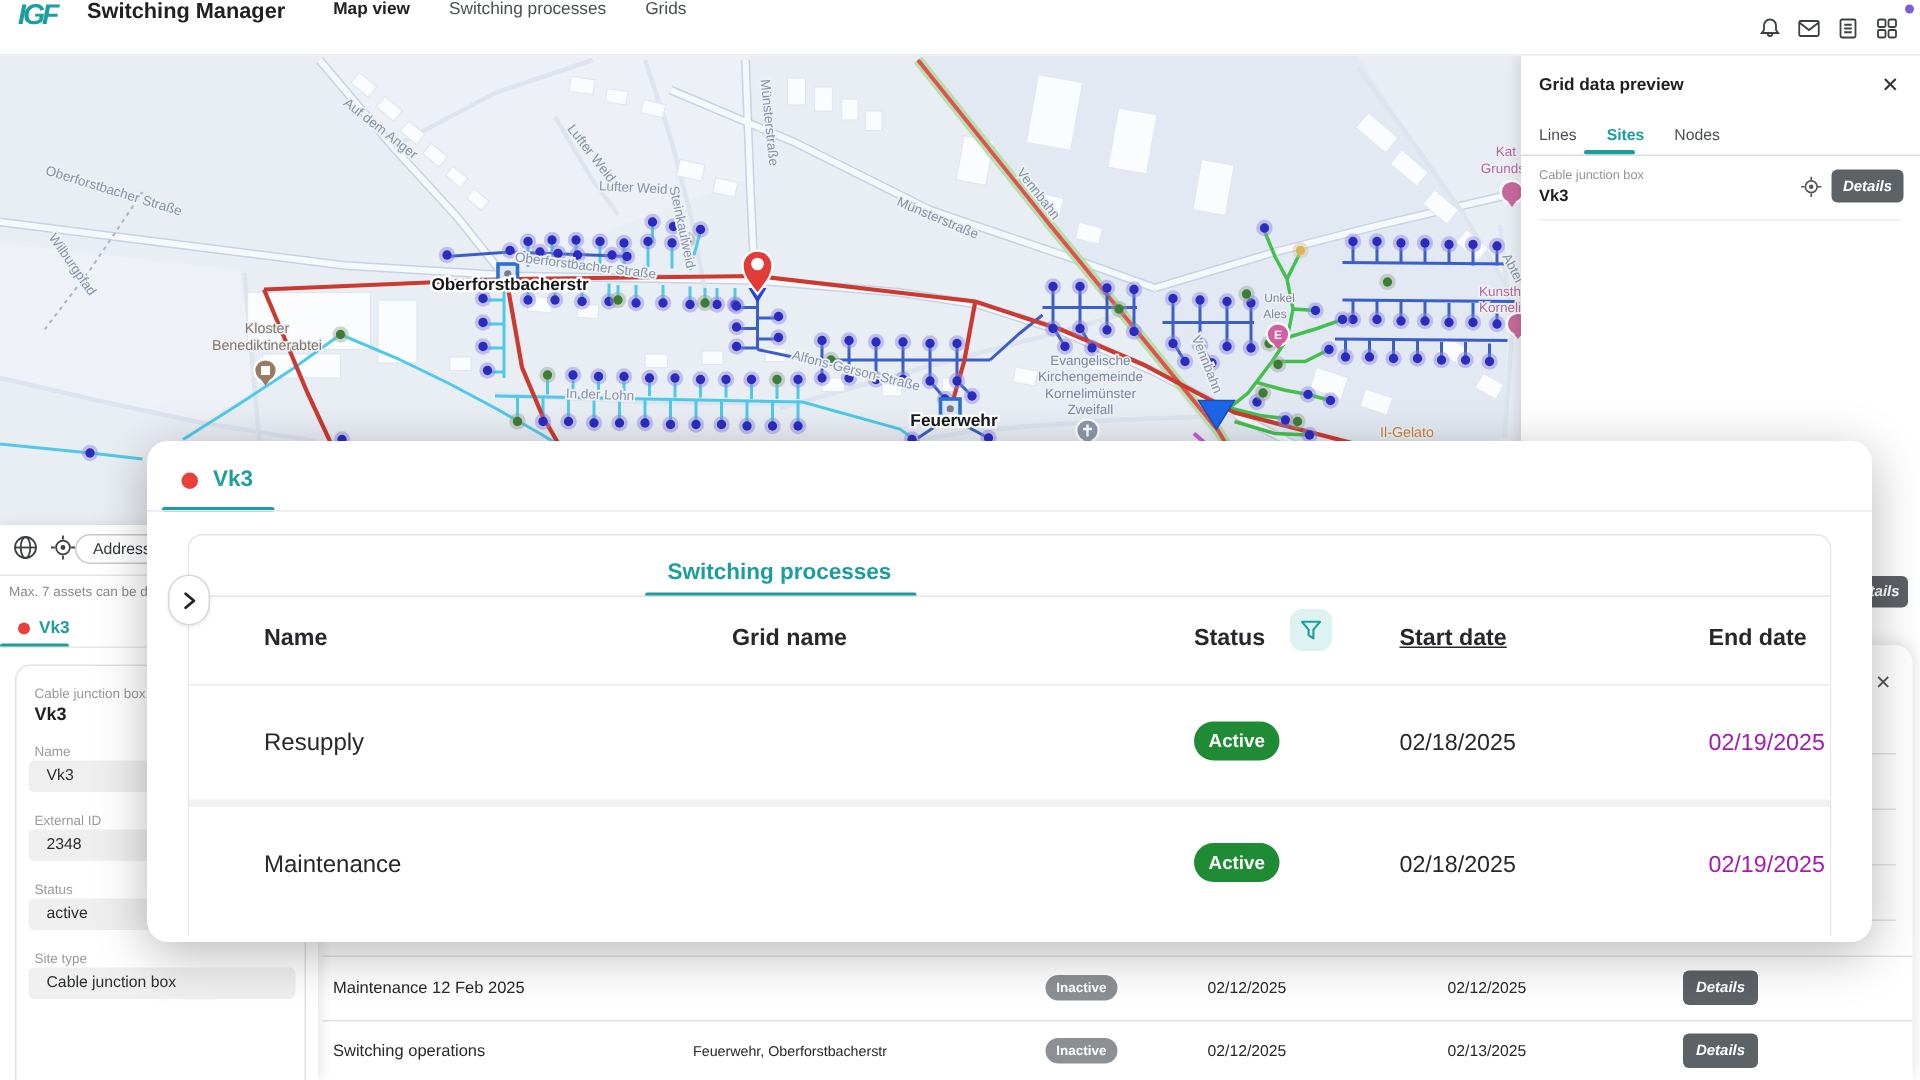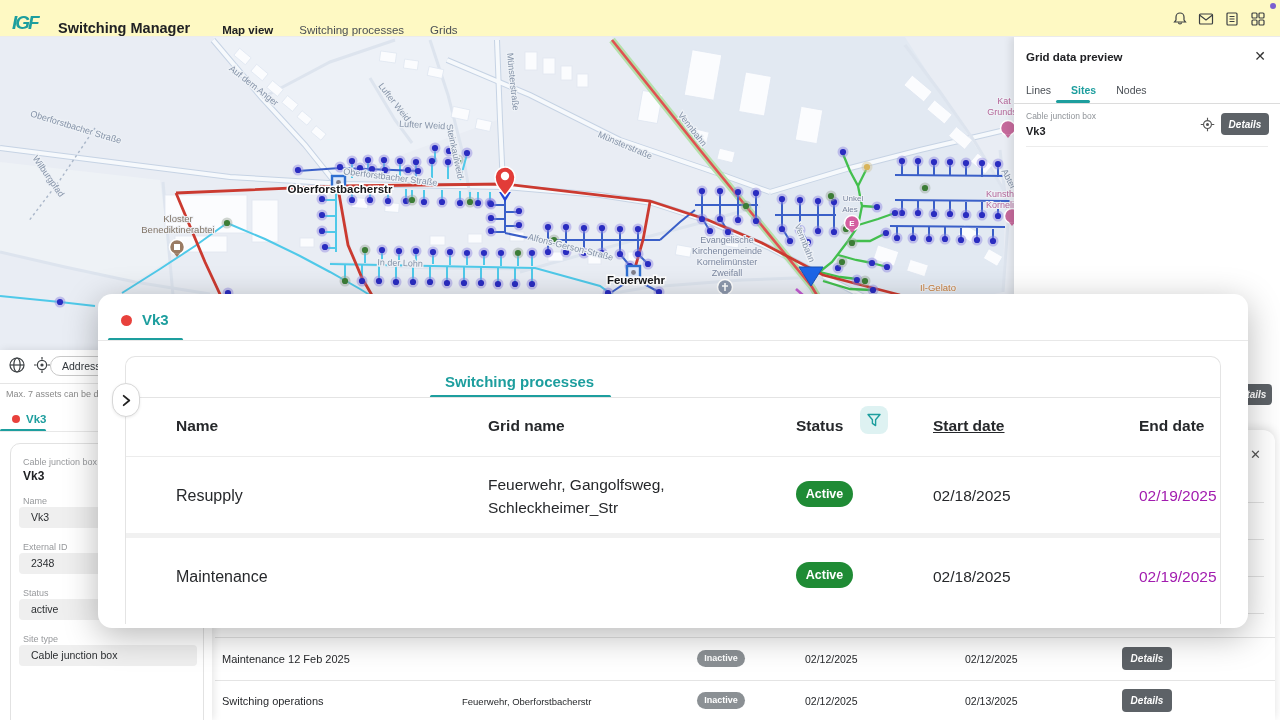--- a/index.html
+++ b/index.html
@@ -1,20 +1,20 @@
 <!DOCTYPE html>
 <html style="--teal: #1d9e9e; --teal2: #2aa0a0; --red: #e8413c; --green: #1f8b35; --grayb: #8b9094; --darkbtn: #5d6267;"><head>
 <meta charset="utf-8">
 <style>
   * { margin:0; padding:0; box-sizing:border-box; }
   html,body { width:1280px; height:720px; overflow:hidden; }
   body { font-family:"Liberation Sans", sans-serif; position:relative; background:#e9edf4; color:#202124; }
 
   
-  #topbar { position:absolute; left:0; top:0; width:1280px; height:37px; background:#fef9c3; border-bottom:1px solid #ebebeb; z-index:10; display:flex; align-items:flex-end; }
+  #topbar { position:absolute; left:0; top:0; width:1280px; height:37px; background:#ffffff; border-bottom:1px solid #ebebeb; z-index:10; display:flex; align-items:flex-start; }
   #logo { width:34px; height:24px; margin-left:12px; font-style:italic; font-weight:bold; font-size:19px; color:var(--teal); letter-spacing:-2px; }
   #app-title { font-size:14.5px; font-weight:700; margin-left:12px; color:#202124; }
   .nav-item { font-size:11.5px; color:#4a4f55; margin-left:0; cursor:pointer; }
   #nav { display:flex; gap:26px; margin-left:32px; }
   .nav-item.active { font-weight:700; color:#202124; }
   #topbar-icons { position:absolute; right:14px; top:0; height:37px; display:flex; align-items:center; gap:10px; }
   .tb-icon { width:16px; height:16px; color:#3c4043; cursor:pointer; }
   .tb-icon svg { width:16px; height:16px; display:block; }
   #corner-dot { position:absolute; right:4px; top:3px; width:6px; height:6px; border-radius:50%; background:#7a5fd0; }
 
@@ -796,21 +796,20 @@
       <svg viewBox="0 0 14 15" fill="none" stroke="#1d9e9e" stroke-width="1.4" stroke-linejoin="round">
           <path d="M1,1.5 h12 L8.6,6.8 v5.8 L5.4,10.4 V6.8 Z"></path>
         </svg>
     </div>
     <div class="mh" id="mh-start">Start date</div>
     <div class="mh" id="mh-end">End date</div>
     <div id="m-hair3"></div>
 
     <div class="m-row" style="top:100px">
       <div class="m-name">Resupply</div>
-      <div class="m-grid">Feuerwehr, Gangolfsweg, Schleckheimer_Str</div>
       <span class="badge active m-badge">Active</span>
       <div class="m-start">02/18/2025</div>
       <div class="m-end">02/19/2025</div>
     </div>
 
     <div id="m-rowsep"></div>
 
     <div class="m-row" style="top:181px">
       <div class="m-name">Maintenance</div>
       <span class="badge active m-badge">Active</span>

